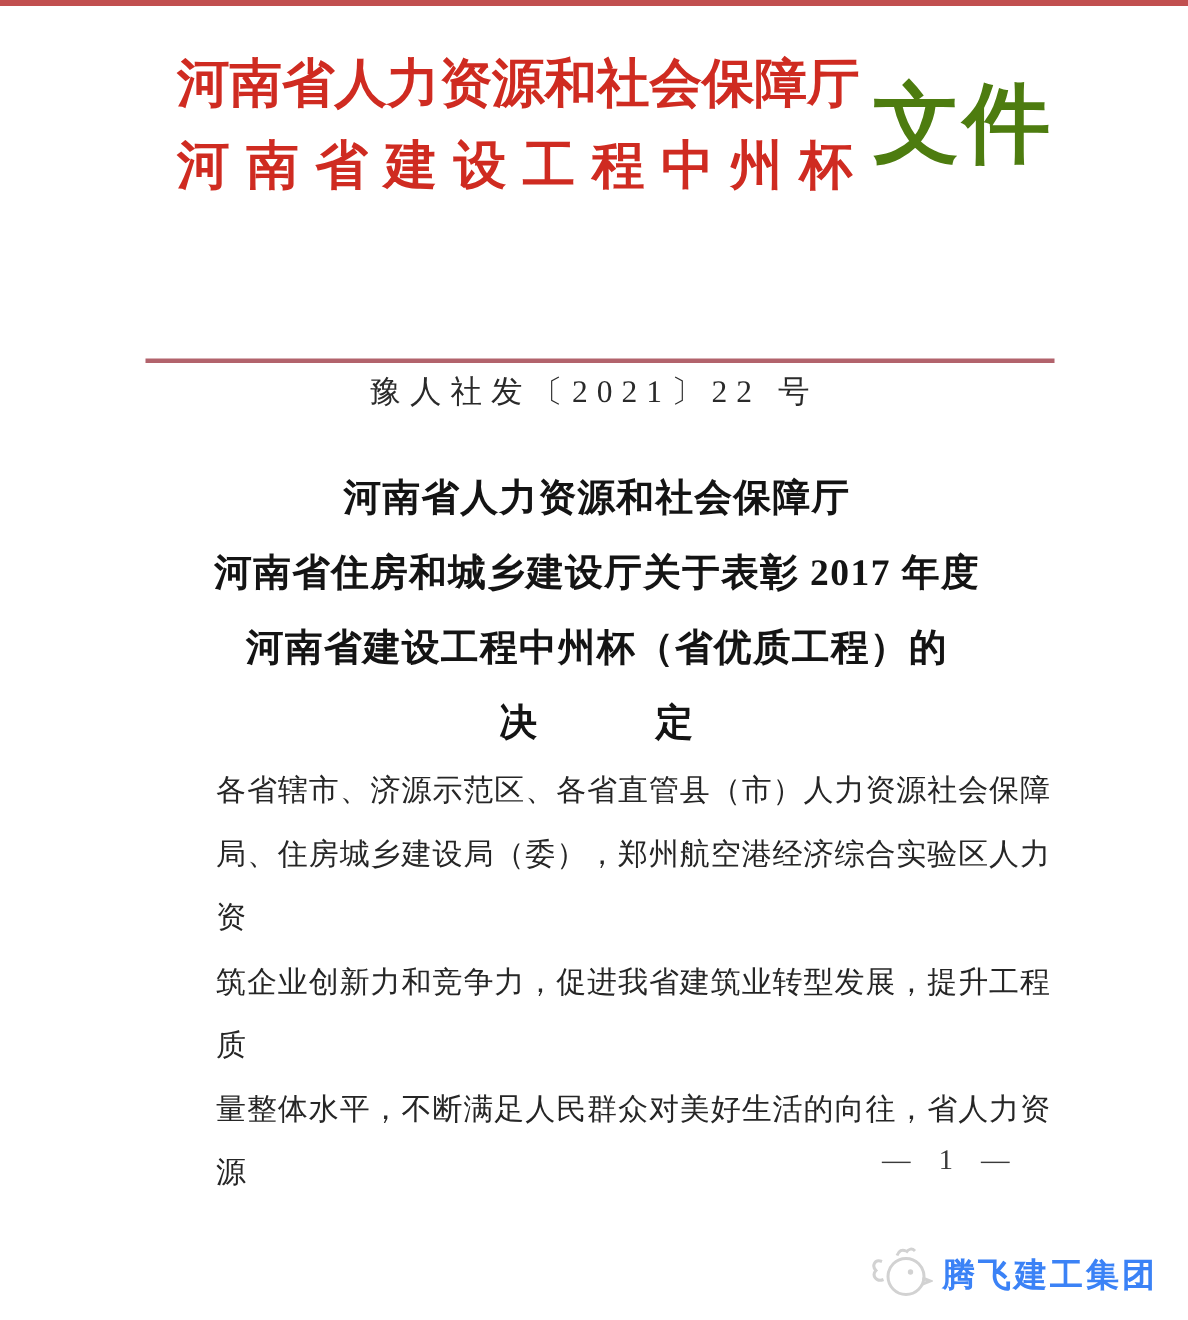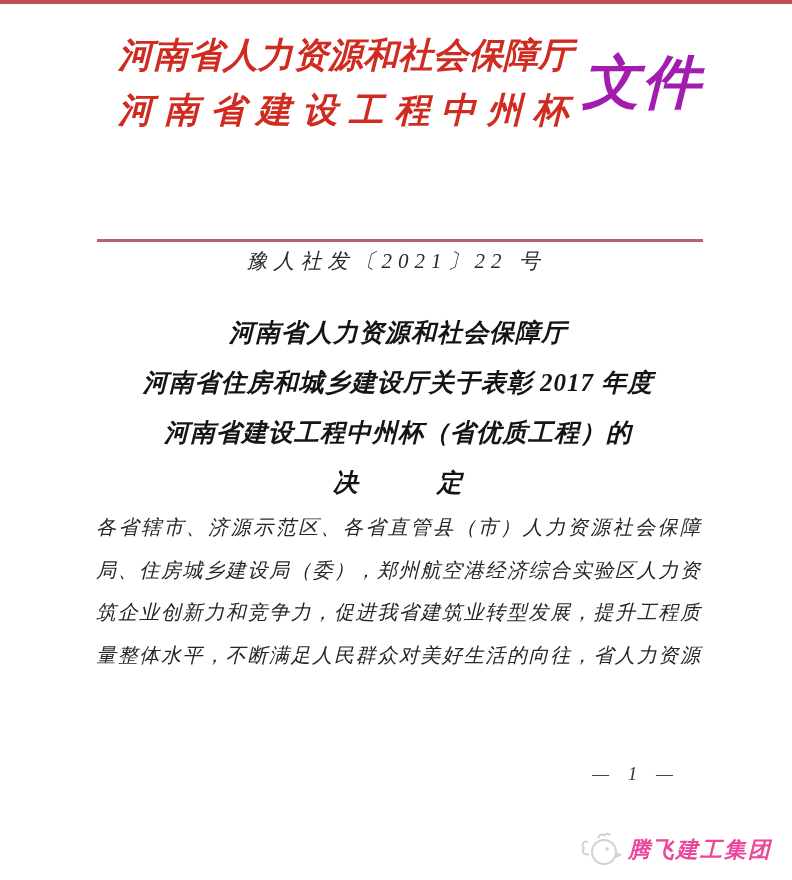--- a/index.html
+++ b/index.html
@@ -6,21 +6,20 @@
   html, body { background: #ffffff; }
   .page {
     position: relative;
     width: 792px;
     height: 880px;
     margin: 0 auto;
     background: #ffffff;
     overflow: hidden;
     font-family: "Liberation Serif", "DejaVu Serif", serif;
     color: #222222;
-    font-style: italic;
   }
   
   .top-line {
     position: absolute;
     top: 0; left: 0;
     width: 100%; height: 4px;
     background: #c14f4f;
   }
   
   .header {
@@ -37,21 +36,21 @@
     line-height: 55px;
     color: #cf2b21;
     text-align: justify;
     text-align-last: justify;
     white-space: nowrap;
   }
   .doc-type {
     margin-left: 14px;
     font-size: 58px;
     font-weight: bold;
-    color: #a21caf;
+    color: #4d7c0f;
     letter-spacing: 2px;
     white-space: nowrap;
   }
   
   .doc-number {
     position: absolute;
     top: 203px; left: 0;
     width: 100%;
     text-align: center;
     font-size: 21px;
@@ -86,20 +85,21 @@
     position: absolute;
     top: 506px; left: 96px;
     width: 604px;
     font-size: 20px;
     color: #262626;
   }
   .body-line {
     line-height: 42.5px;
     white-space: nowrap;
     letter-spacing: 2px;
+    margin-left: 48px;
   }
   .body-line.justify {
     white-space: normal;
     text-align: justify;
     text-align-last: justify;
     letter-spacing: 0;
   }
   .body-line.indent { padding-left: 44px; }
   
   .page-number {
@@ -117,21 +117,21 @@
     display: flex;
     align-items: center;
     color: #c9c9c9;
   }
   .watermark .mascot { margin-right: 6px; }
   .watermark-label {
     font-family: "Liberation Sans", "DejaVu Sans", sans-serif;
     font-size: 22px;
     font-weight: bold;
     letter-spacing: 2px;
-    color: #ec4899;
+    color: #3b82f6;
   }
 </style>
 </head>
 <body>
 
 <div class="page">
 
   <div class="top-line"></div>
 
   <div class="header">

